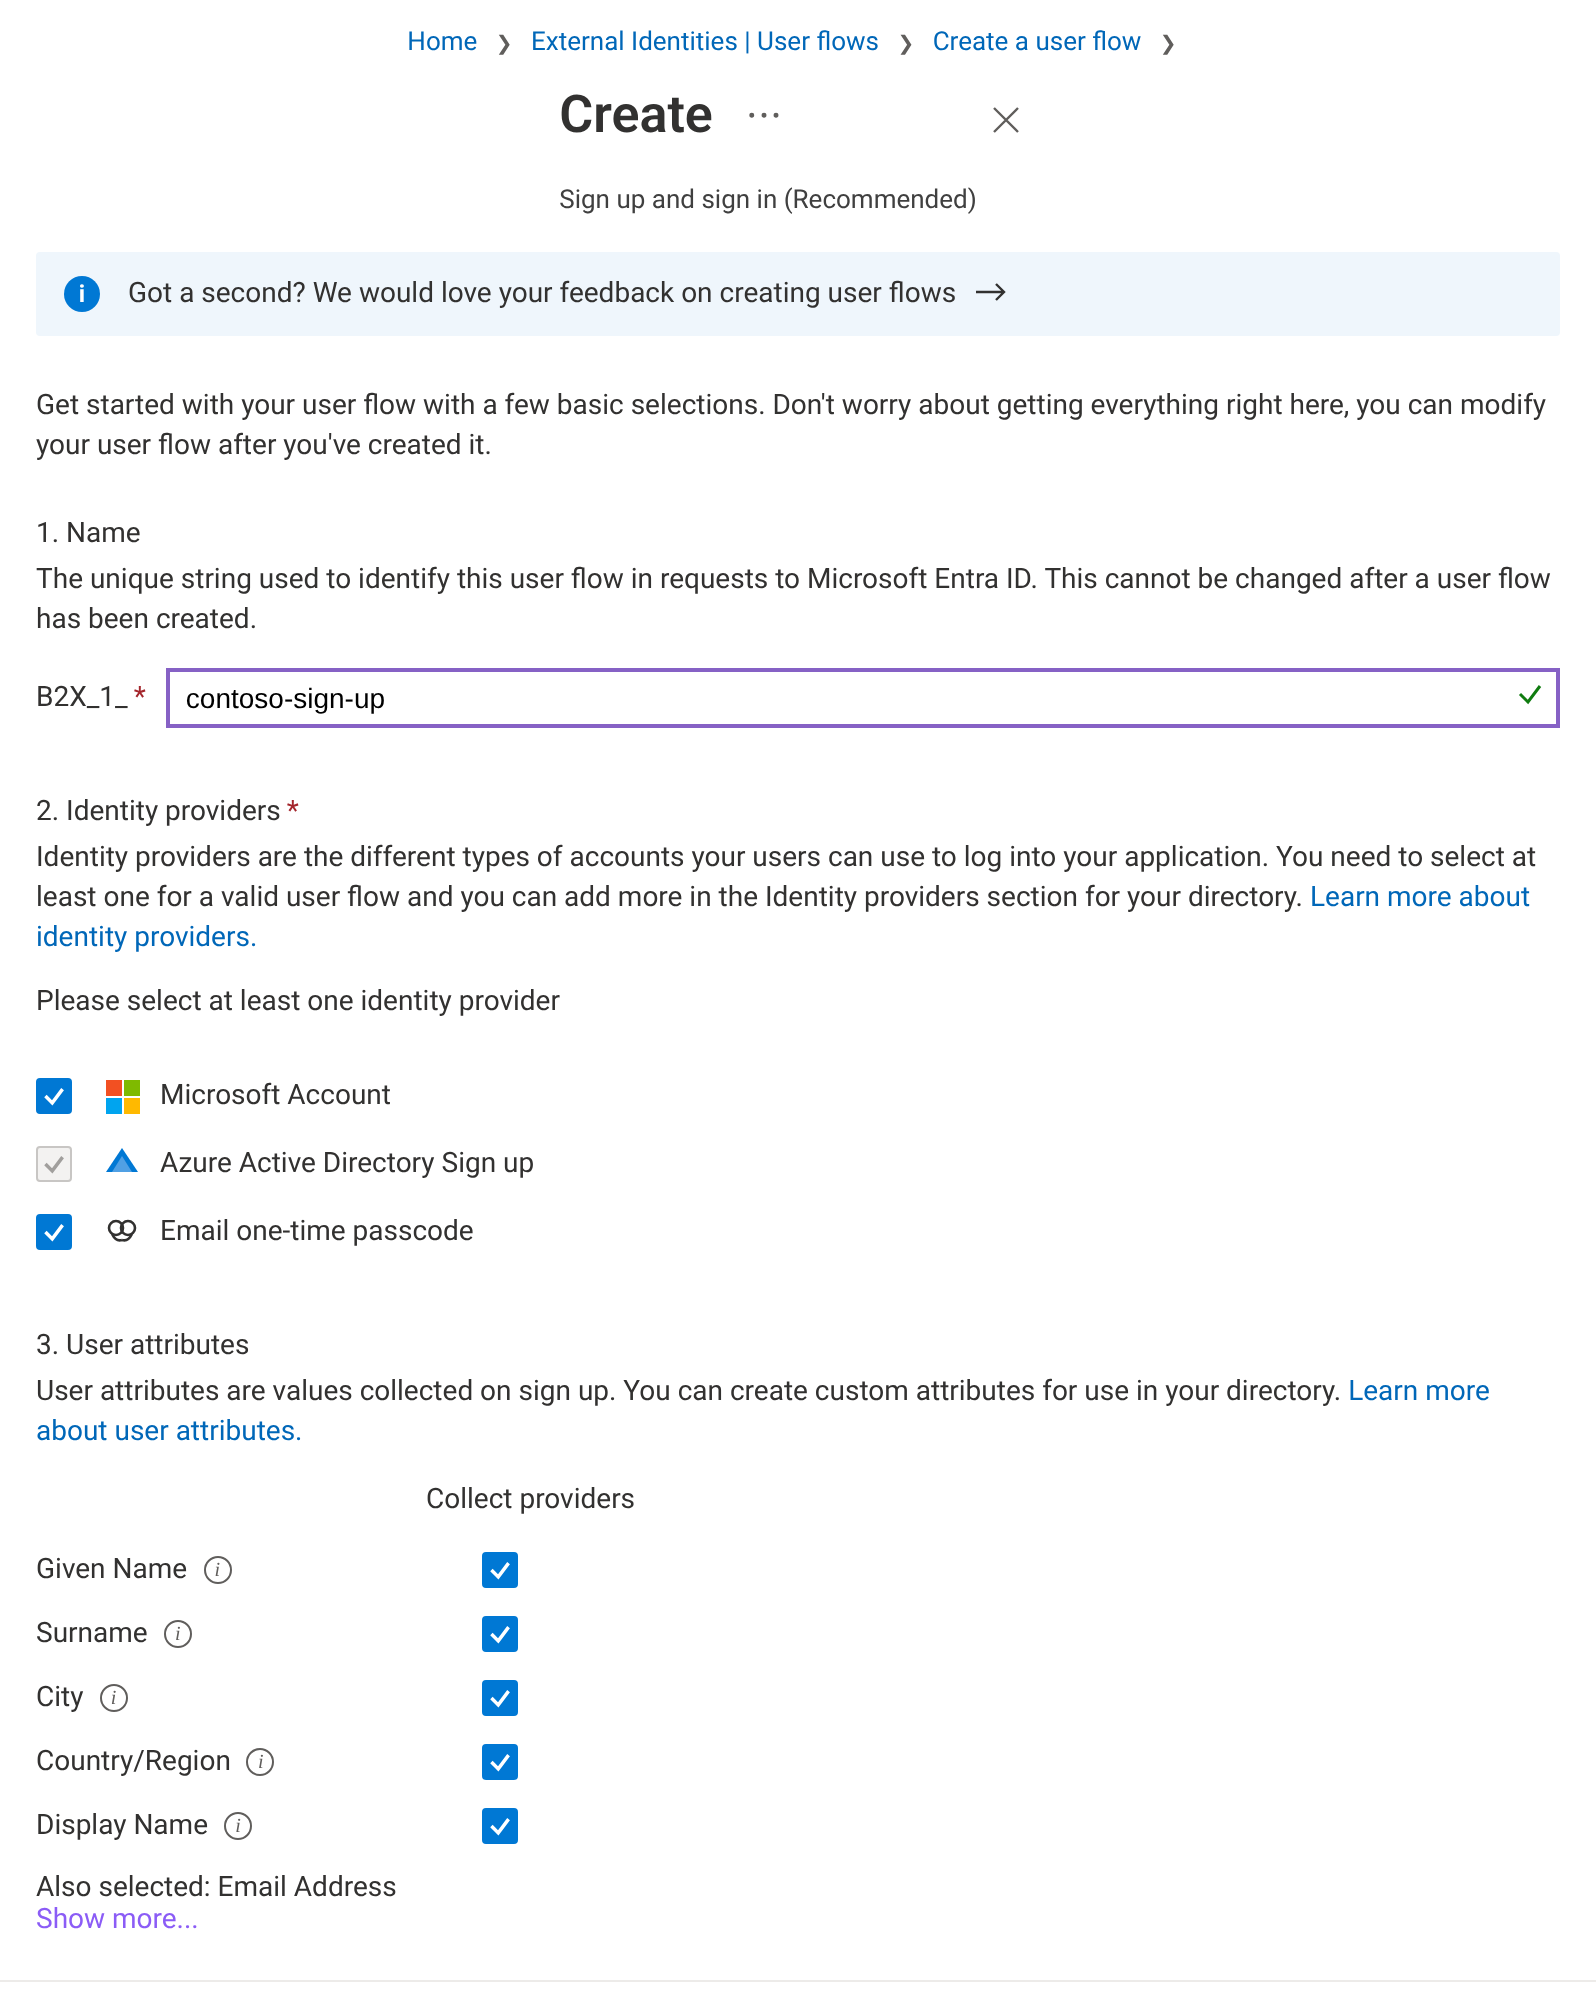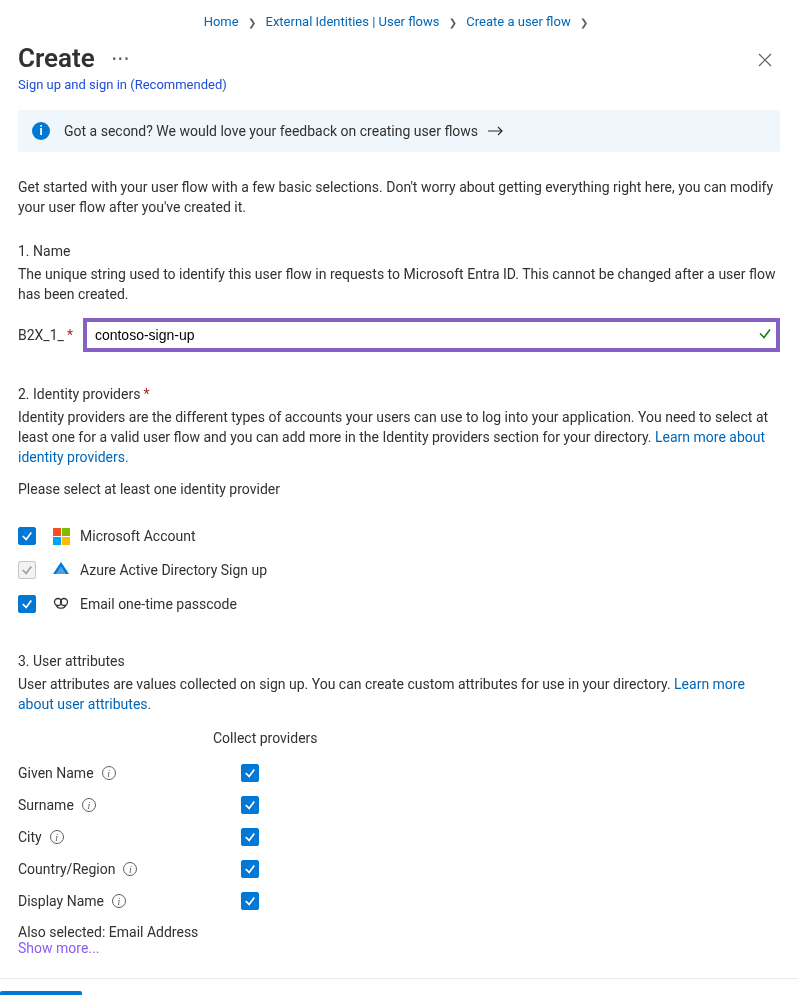--- a/index.html
+++ b/index.html
@@ -8,45 +8,45 @@
     font-family: "Segoe UI", -apple-system, BlinkMacSystemFont, Roboto, sans-serif;
     font-size: 14px;
     color: #323130;
     background: #fff;
     width: 798px;
   }
   .page { padding: 0 18px 0 18px; position: relative; }
   .breadcrumb { padding: 14px 0 10px 0; font-size: 13px; text-align: center; }
   .breadcrumb a { color: #0067b8; text-decoration: none; cursor: pointer; }
   .breadcrumb .sep { color: #605e5c; margin: 0 6px; font-size: 10px; display:inline-block; vertical-align: middle;}
-  .header-row { display:flex; align-items:flex-start; justify-content: space-between; }
+  .header-row { display:flex; align-items:flex-start; justify-content: center; }
   .title-block { }
   h1 { font-size: 26px; font-weight: 600; margin: 4px 0 2px 0; display:inline-block;}
   .title-dots { color:#605e5c; margin-left:14px; position:relative; top:-4px; letter-spacing:2px; font-size:12px; cursor:pointer;}
-  .subtitle { color:#1d4ed8; font-size: 13px; margin-bottom: 18px; margin-top:2px;}
+  .subtitle { color:#404040; font-size: 13px; margin-bottom: 18px; margin-top:18px;}
   .close-btn { cursor:pointer; color:#605e5c; padding:8px; line-height:1; margin-top:6px;}
   .close-btn svg { width:14px; height:14px; }
   .feedback-bar {
     background:#eff6fc; padding:12px 14px; display:flex; align-items:center;
     border-radius:2px; margin-bottom:26px;
   }
   .feedback-bar .info-icon {
     width:18px;height:18px;background:#0078d4;border-radius:50%;color:#fff;
     display:flex;align-items:center;justify-content:center;margin-right:14px;font-size:12px;font-weight:bold;
   }
   .feedback-bar .arrow { margin-left:10px; color:#323130; }
   .intro { margin-bottom: 26px; line-height:1.4; color:#323130;}
   .section-title { margin: 0 0 6px 0; font-size:14px; }
   .section-desc { margin: 0 0 14px 0; line-height:1.4; }
   .req { color:#a4262c; margin-left:3px; }
   .name-row { display:flex; align-items:center; margin-bottom:34px; }
   .name-prefix { margin-right:10px; white-space:nowrap;}
   .name-input-wrap { position:relative; flex:1; }
   .name-input {
-    width:100%; padding:5px 28px 5px 8px; font-size:14px; border:4px solid #0c4a6e;
+    width:100%; padding:5px 28px 5px 8px; font-size:14px; border:2px solid #0c4a6e;
     outline:none; border-color:#8661c5;
   }
   .valid-check { position:absolute; right:8px; top:50%; transform:translateY(-50%); color:#107c10; }
   .link { color:#0067b8; text-decoration:none; cursor:pointer; }
   .idp-hint { margin: 14px 0 30px 0; }
   .checkbox-row { display:flex; align-items:center; margin-bottom:16px; }
   .cb {
     width:18px; height:18px; border:1px solid #323130; border-radius:2px;
     display:flex; align-items:center; justify-content:center; cursor:pointer;
     margin-right:16px; flex-shrink:0;

